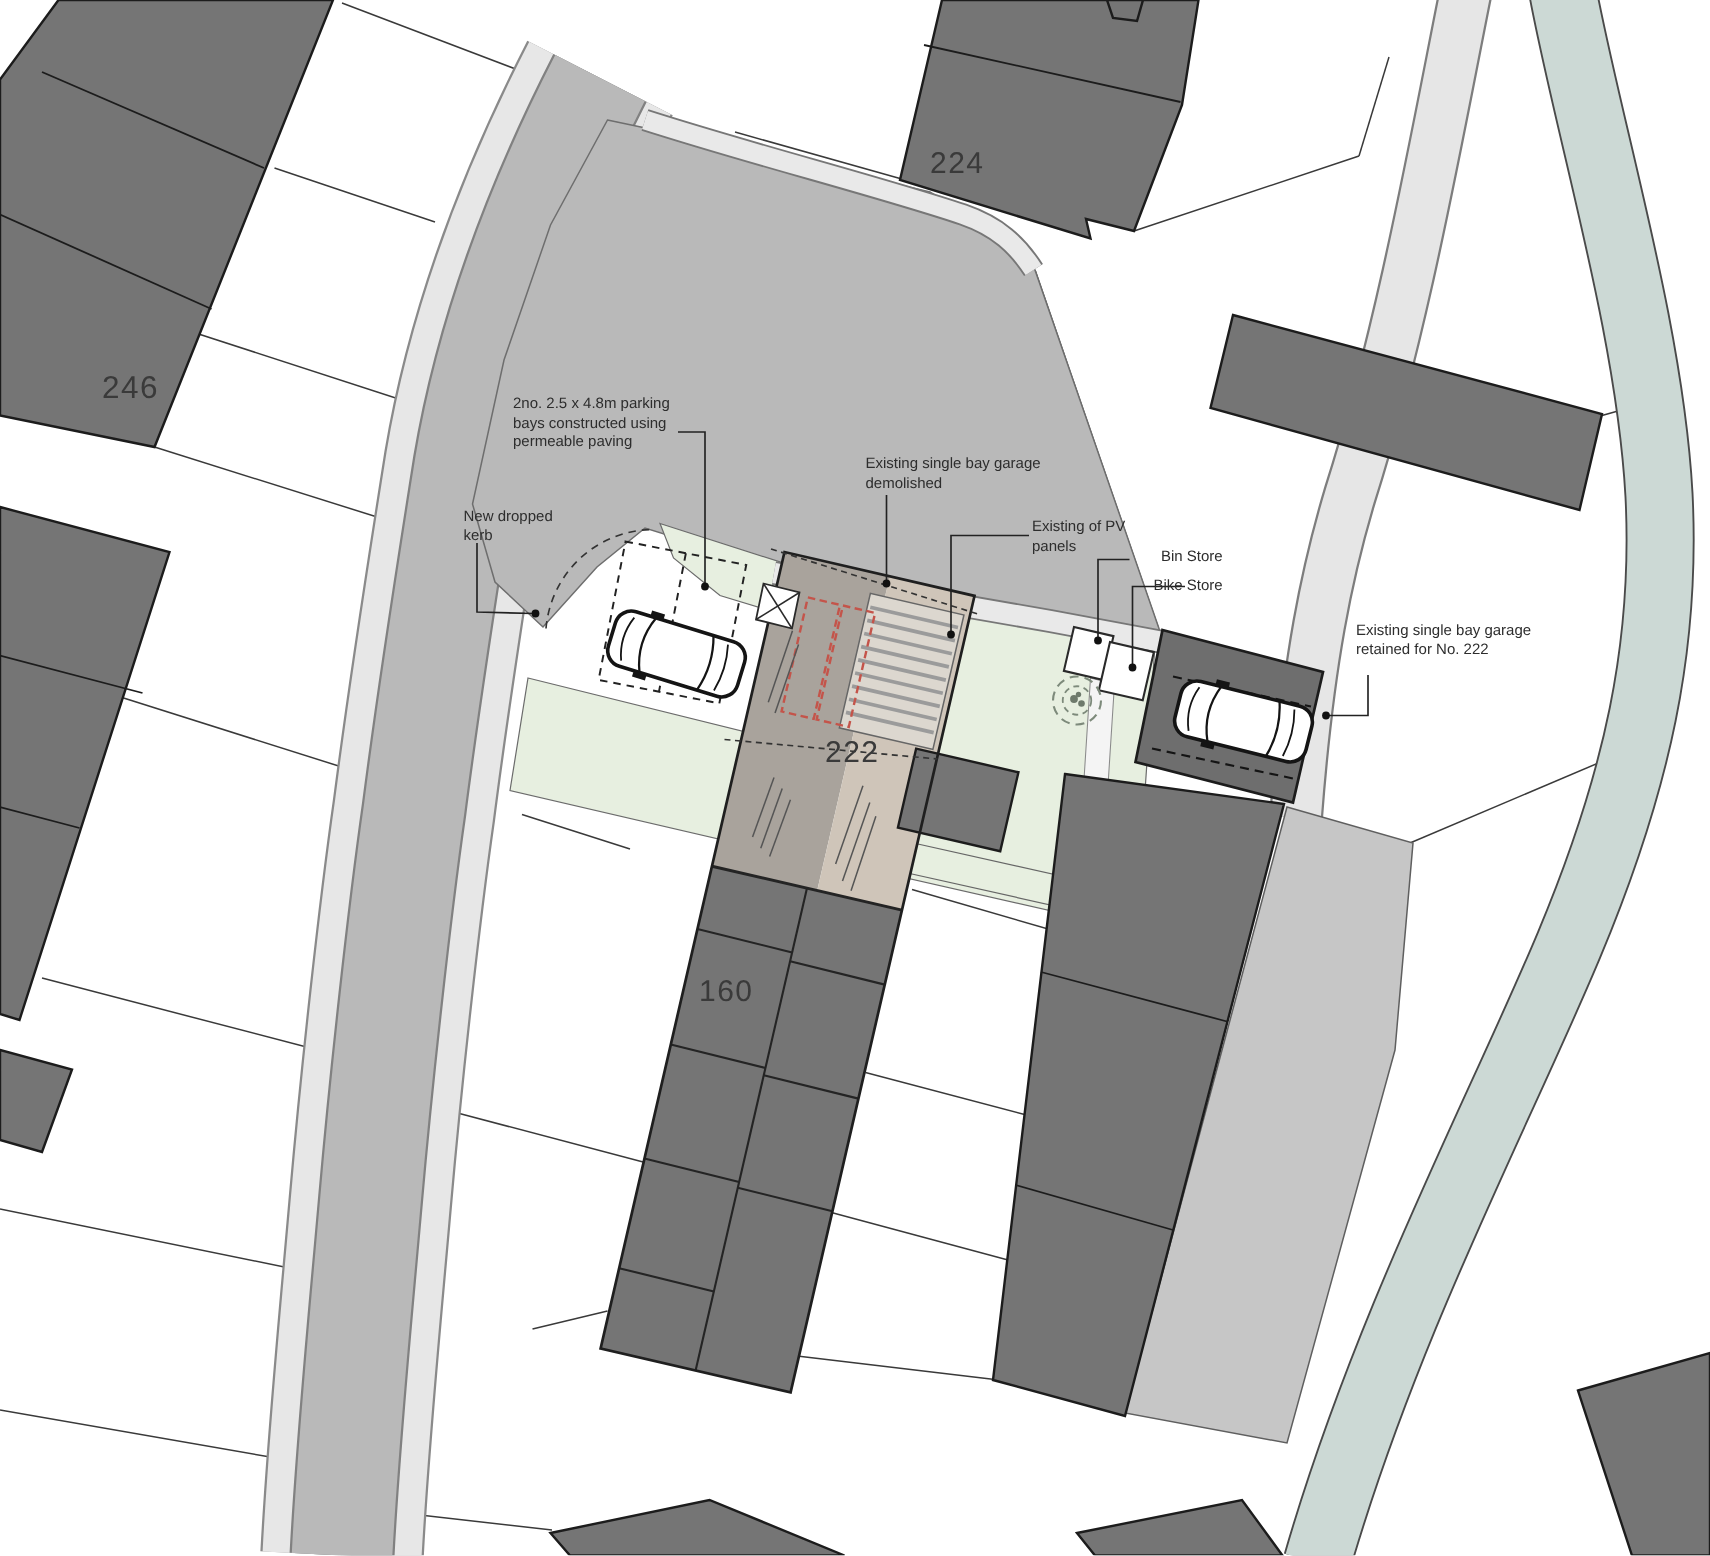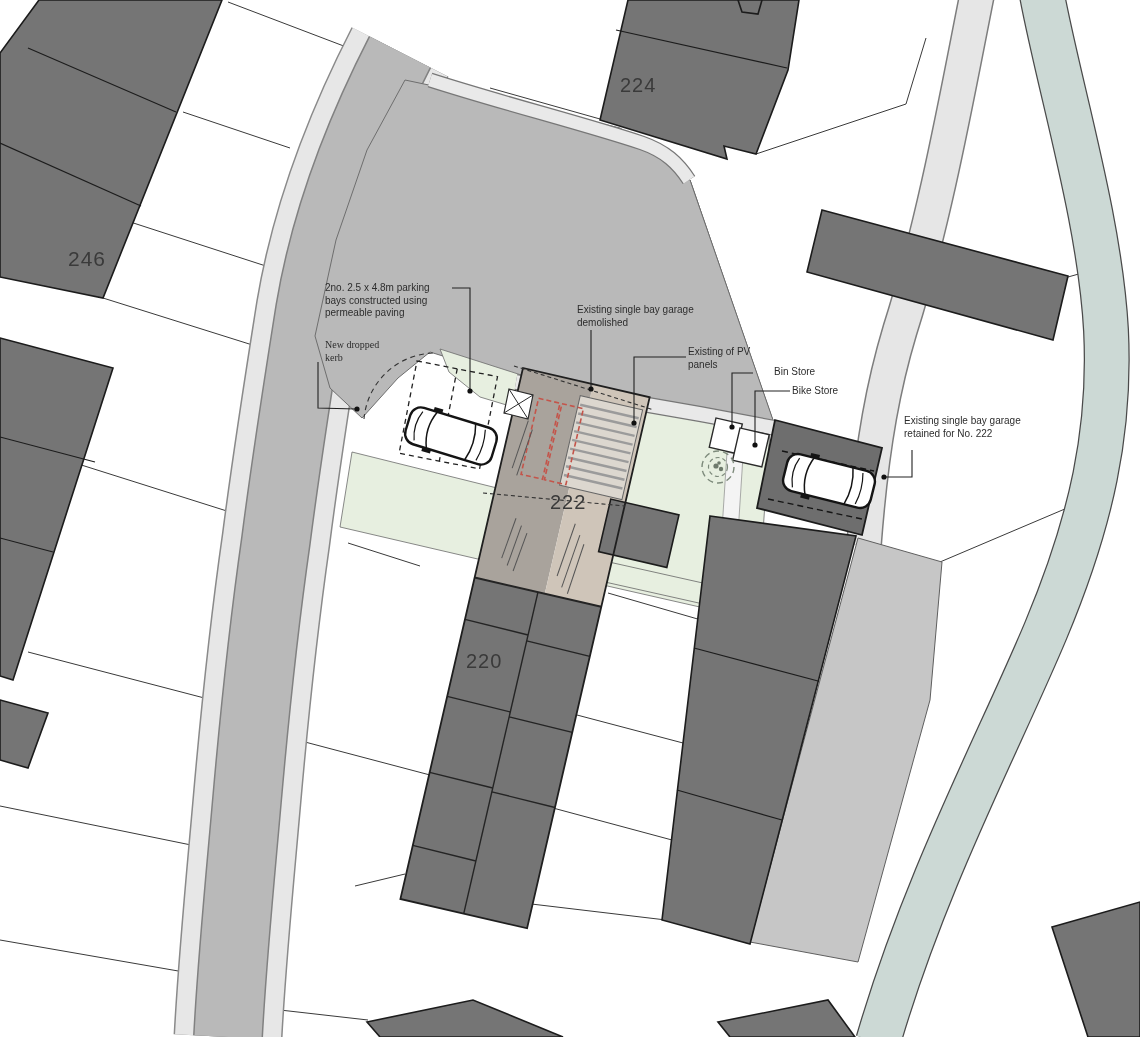--- a/index.html
+++ b/index.html
@@ -234,31 +234,31 @@
     <circle cx="634" cy="423" r="2.6" fill="#111" stroke="none"></circle>
     <polyline points="753,373 732,373 732,425"></polyline>
     <circle cx="732" cy="427" r="2.6" fill="#111" stroke="none"></circle>
     <polyline points="790,391 755,391 755,443"></polyline>
     <circle cx="755" cy="445" r="2.6" fill="#111" stroke="none"></circle>
     <polyline points="912,450 912,477 884,477"></polyline>
     <circle cx="884" cy="477" r="2.6" fill="#111" stroke="none"></circle>
   </g>
 </svg>
 
-  <div class="note" style="left:325px;top:264px;width:122px;margin-top:18px;">2no. 2.5 x 4.8m parking
+  <div class="note" style="left:342px;top:264px;width:122px;">2no. 2.5 x 4.8m parking
 bays constructed using
 permeable paving</div>
-  <div class="note" style="left:325px;top:339px;width:72px;font-family:Liberation Serif, serif;">New dropped
+  <div class="note" style="left:309px;top:339px;width:72px;">New dropped
 kerb</div>
   <div class="note" style="left:577px;top:304px;width:130px;">Existing single bay garage
 demolished</div>
   <div class="note" style="left:688px;top:346px;width:90px;">Existing of PV
 panels</div>
   <div class="note" style="left:774px;top:366px;">Bin Store</div>
-  <div class="note" style="left:792px;top:385px;">Bike Store</div>
+  <div class="note" style="left:769px;top:385px;">Bike Store</div>
   <div class="note" style="left:904px;top:415px;width:132px;">Existing single bay garage
 retained for No. 222</div>
 
   <div class="hnum big" style="left:68px;top:247px;">246</div>
-  <div class="hnum" style="left:620px;top:74px;">224</div>
+  <div class="hnum" style="left:620px;top:98px;">224</div>
   <div class="hnum" style="left:506px;top:491px;margin-left:44px;">222</div>
-  <div class="hnum" style="left:466px;top:650px;">220</div>
+  <div class="hnum" style="left:466px;top:650px;">160</div>
 </div>
 
 </body></html>

